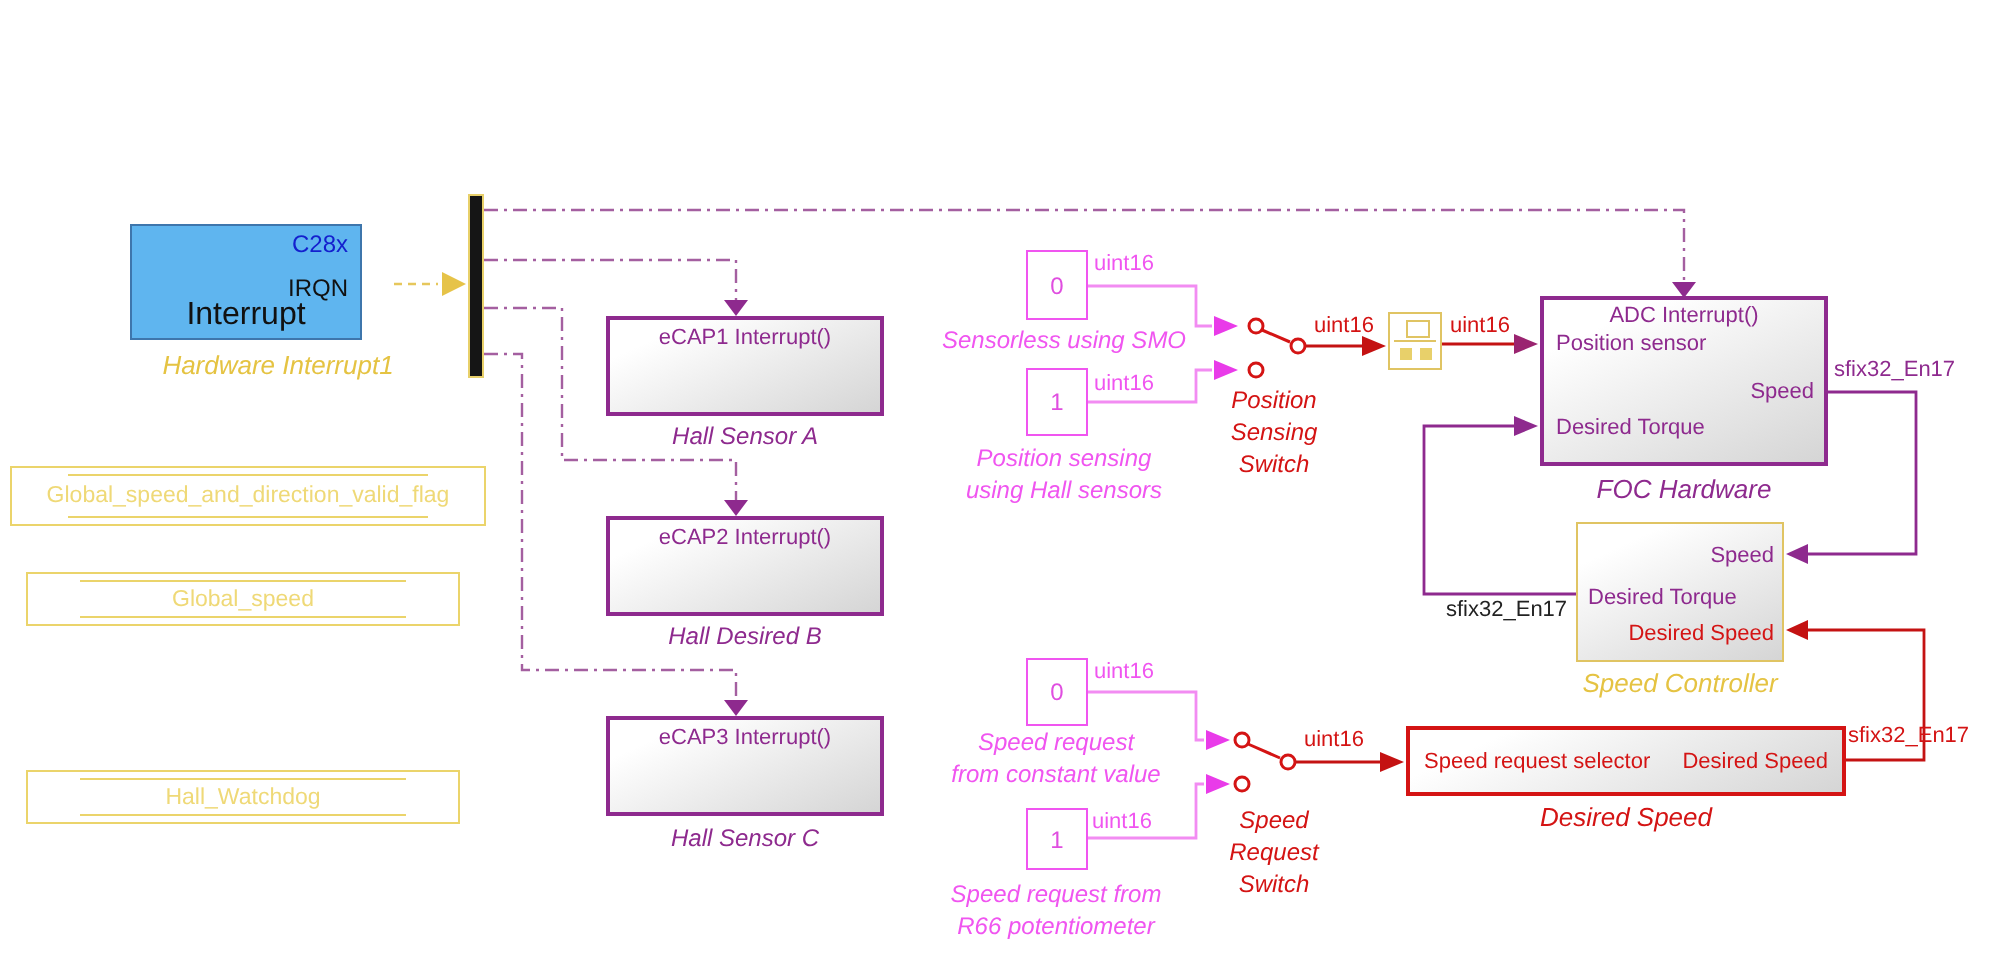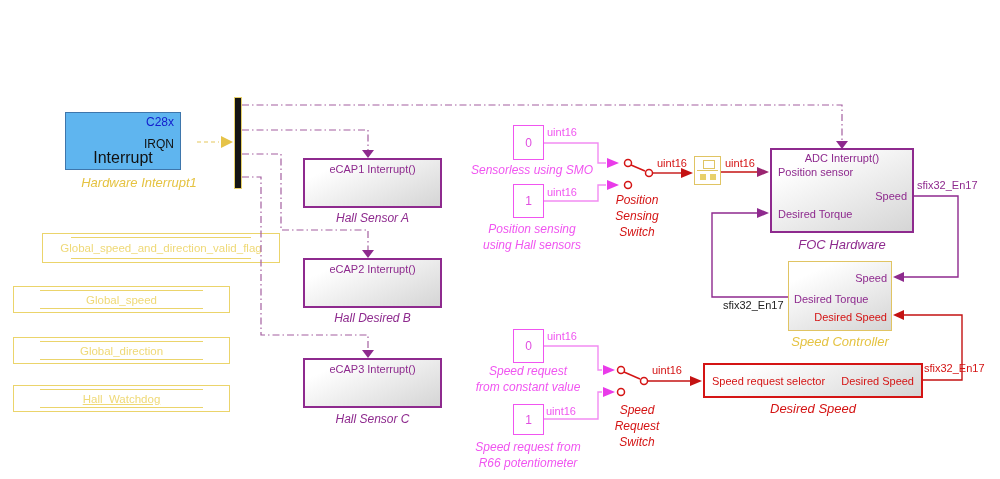--- a/index.html
+++ b/index.html
@@ -65,30 +65,27 @@
   <div class="abs hall grad b-purple blk" style="top:258px;">
     <span class="port purple" style="top:3px;left:0;width:100%;text-align:center;">eCAP2 Interrupt()</span>
   </div>
   <div class="abs lbl purple txt" style="left:303px;top:311px;width:139px;">Hall Desired B</div>
 
   <div class="abs hall grad b-purple blk" style="top:358px;">
     <span class="port purple" style="top:3px;left:0;width:100%;text-align:center;">eCAP3 Interrupt()</span>
   </div>
   <div class="abs lbl purple txt" style="left:303px;top:412px;width:139px;">Hall Sensor C</div>
 
-  <div class="abs store blk" style="left:5px;top:233px;width:238px;height:30px;margin-left:37px;">
+  <div class="abs store blk" style="left:5px;top:233px;width:238px;height:30px;">
     <span>Global_speed_and_direction_valid_flag</span>
   </div>
   <div class="abs store blk" style="left:13px;top:286px;width:217px;height:27px;">
     <span>Global_speed</span>
   </div>
-  <div class="abs store blk" style="left:13px;top:337px;width:217px;height:27px;">
-    <span>Global_direction</span>
-  </div>
-  <div class="abs store blk" style="left:13px;top:385px;width:217px;height:27px;text-decoration:underline;">
+  <div class="abs store blk" style="left:13px;top:385px;width:217px;height:27px;">
     <span>Hall_Watchdog</span>
   </div>
 
   <div class="abs const b-magenta blk" style="left:513px;top:125px;height:35px;">
     <span>0</span>
   </div>
   <div class="abs sig magenta txt" style="left:547px;top:126px;">uint16</div>
   <div class="abs lbl magenta txt" style="left:432px;top:163px;width:200px;">Sensorless using SMO</div>
 
   <div class="abs const b-magenta blk" style="left:513px;top:184px;height:34px;">

